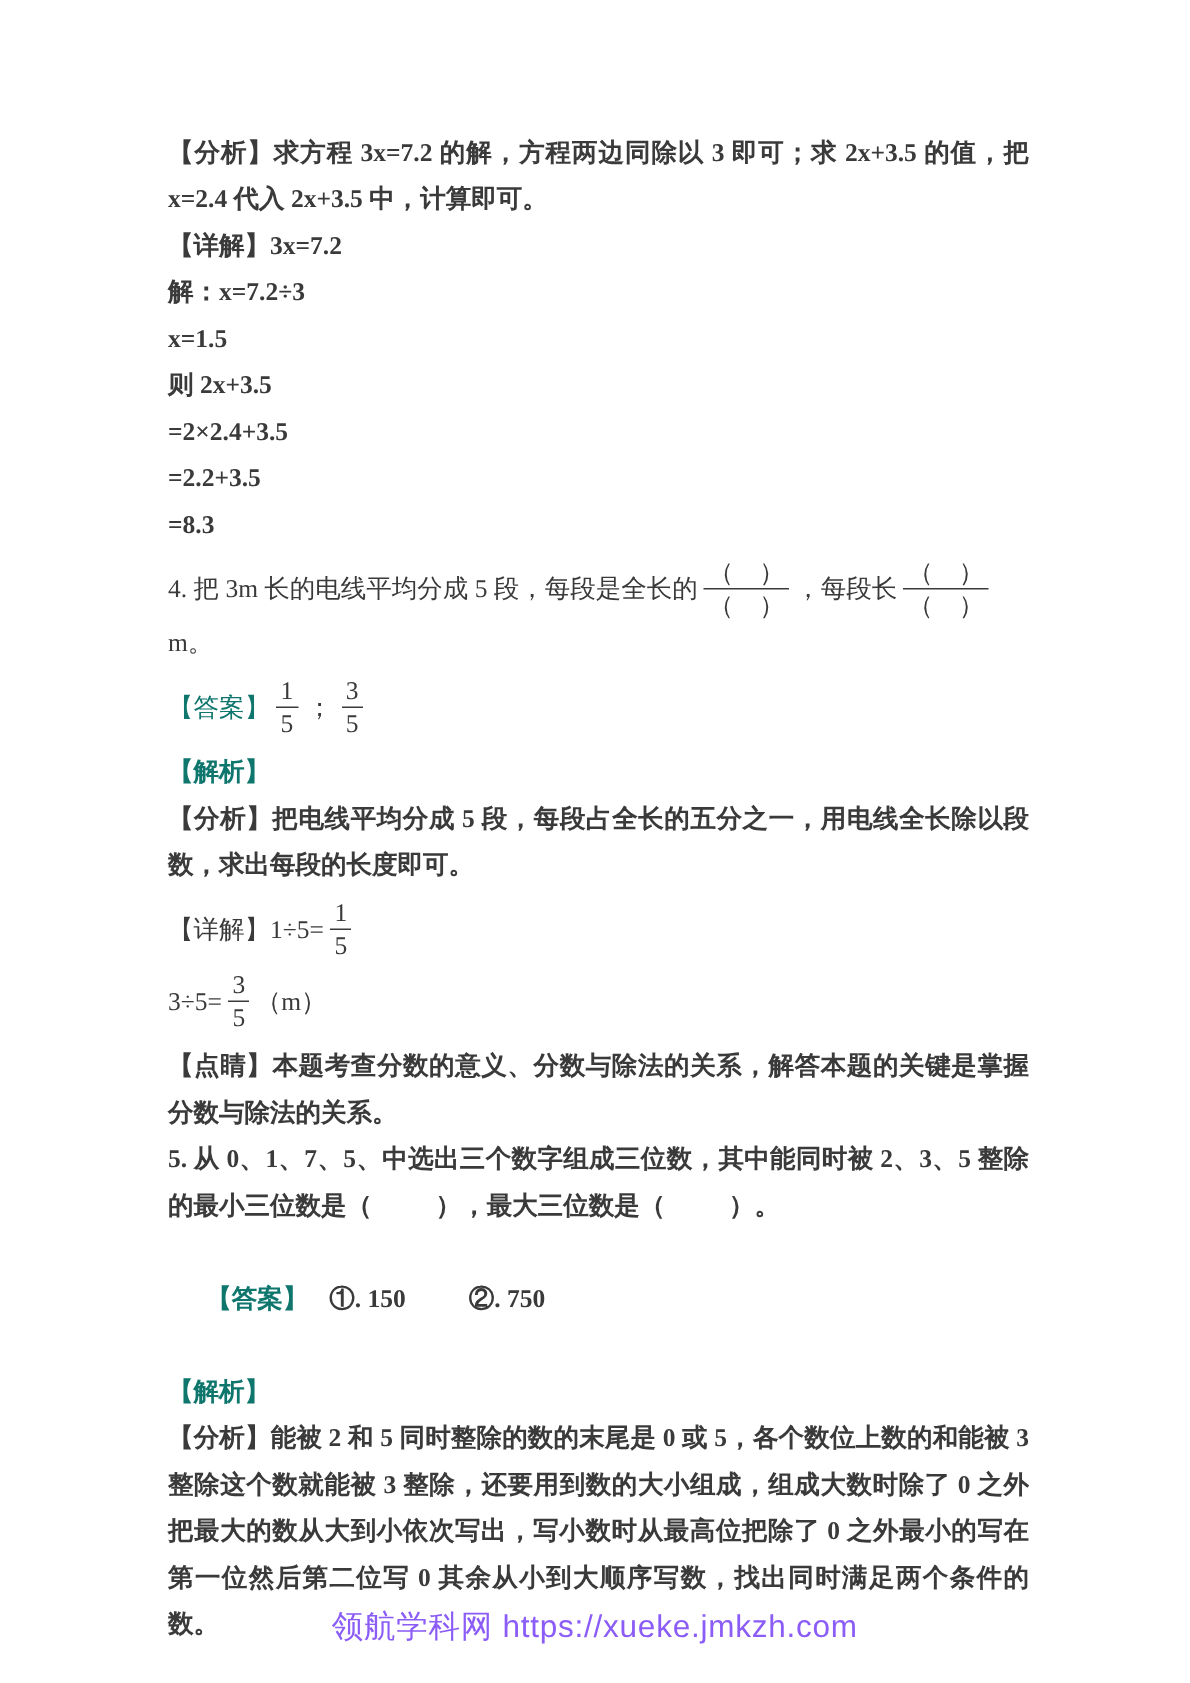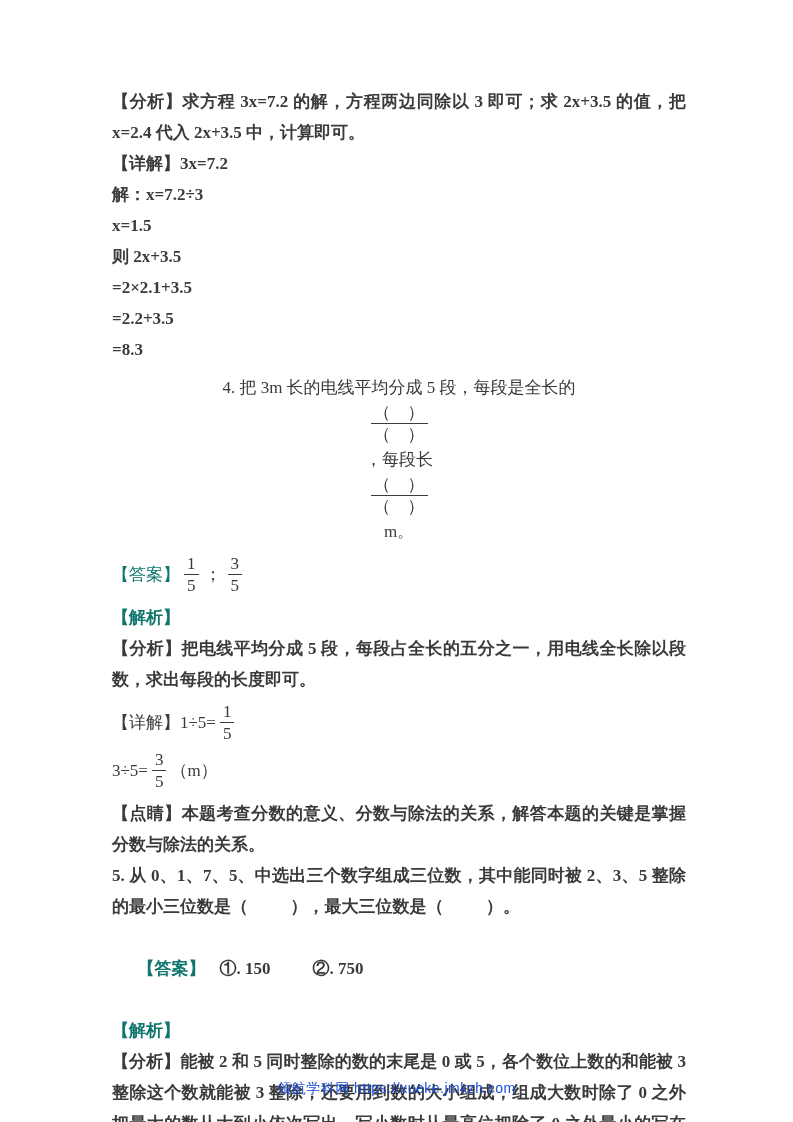--- a/index.html
+++ b/index.html
@@ -56,45 +56,45 @@
     white-space: pre;
   }
   .frac .den {
     display: block;
     padding-top: 1px;
     white-space: pre;
   }
   .sep { margin: 0 2px; }
   .ans-item-1 { margin-left: 14px; }
   .ans-item-2 { margin-left: 42px; }
-  .gap-top { margin-top: 4px; flex-direction: column; }
+  .gap-top { margin-top: 4px; }
   .watermark {
     position: absolute;
     left: 0;
     right: 0;
     bottom: 24px;
     text-align: center;
     font-family: "Liberation Sans", "DejaVu Sans", sans-serif;
-    font-size: 14px;
+    font-size: 21px;
     letter-spacing: 0.5px;
-    color: #1d4ed8;
+    color: #8b5cf6;
   }
 </style>
 </head>
 <body>
 
 <div class="page">
   <div class="content">
 
     <p class="line">【分析】求方程 3x=7.2 的解，方程两边同除以 3 即可；求 2x+3.5 的值，把 x=2.4 代入 2x+3.5 中，计算即可。</p>
     <p class="line">【详解】3x=7.2</p>
     <p class="line">解：x=7.2÷3</p>
     <p class="line">x=1.5</p>
     <p class="line">则 2x+3.5</p>
-    <p class="line">=2×2.1+3.5</p>
+    <p class="line">=2×2.4+3.5</p>
     <p class="line">=2.2+3.5</p>
     <p class="line">=8.3</p>
 
     <p class="frow gap-top">
       <span>4. 把 3m 长的电线平均分成 5 段，每段是全长的</span><span class="frac"><span class="num">（    ）</span><span class="den">（    ）</span></span><span>，每段长</span><span class="frac"><span class="num">（    ）</span><span class="den">（    ）</span></span><span>m。</span>
     </p>
 
     <p class="frow">
       <span class="label-blue">【答案】</span><span class="frac"><span class="num">1</span><span class="den">5</span></span><span class="sep">；</span><span class="frac"><span class="num">3</span><span class="den">5</span></span>
     </p>

